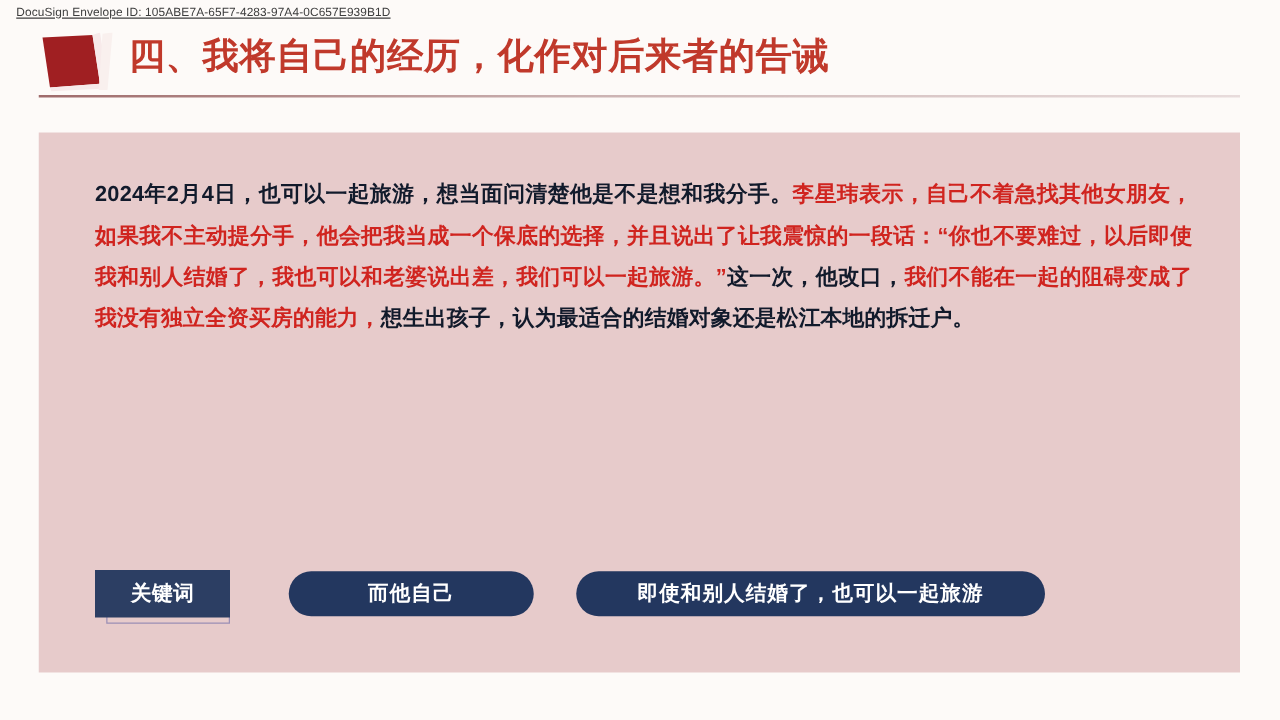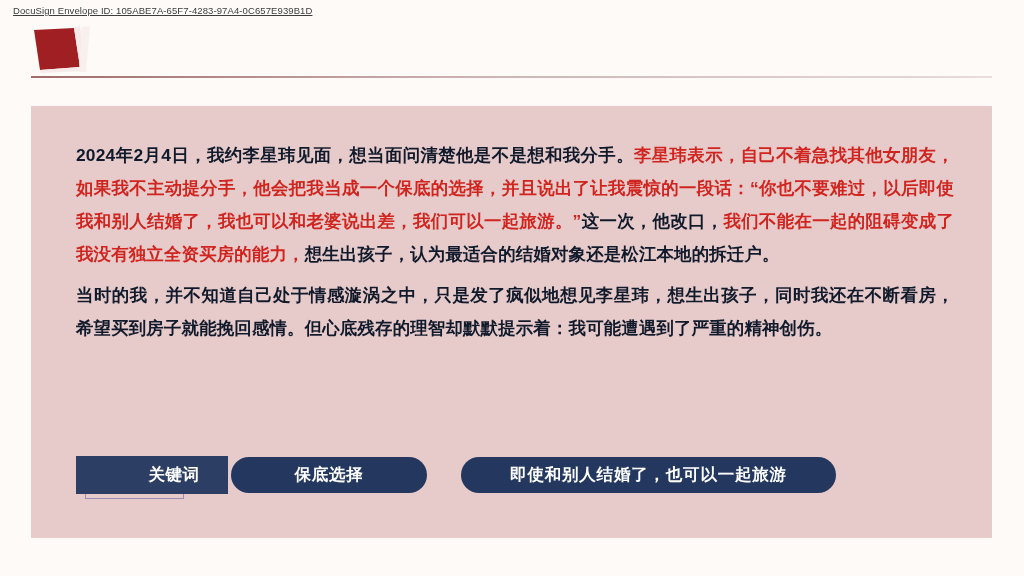--- a/index.html
+++ b/index.html
@@ -132,21 +132,20 @@
     width: 108px;
     height: 38px;
     background: #2c3e63;
     color: #ffffff;
     font-size: 16.5px;
     font-weight: bold;
     display: flex;
     align-items: center;
     justify-content: center;
     letter-spacing: 0.5px;
-    padding-left: 44px;
   }
   .pill {
     position: absolute;
     top: 1px;
     height: 36px;
     background: #23375f;
     border-radius: 18px;
     color: #ffffff;
     font-size: 16.5px;
     font-weight: bold;
@@ -174,32 +173,32 @@
 
 <div class="title-row">
   <div class="book-icon">
     <svg width="62" height="48" viewBox="0 0 62 48" xmlns="http://www.w3.org/2000/svg">
       <polygon points="4,4 44,2 50,41 10,44" fill="#a01f22"></polygon>
       <polygon points="44,2 50,0 56,39 50,41" fill="#f7eaea"></polygon>
       <polygon points="10,44 50,41 51,45 11,47" fill="#f7eaea"></polygon>
       <polygon points="52,1 60,0 56,46 49,46" fill="#f9f0ee"></polygon>
     </svg>
   </div>
+  <div class="title-text">四、我将自己的经历，化作对后来者的告诫</div>
 </div>
 <div class="title-rule"></div>
 
 <div class="panel">
 
   <div class="body-text">
-    <div><span>2024年2月4日，我约李星玮见面，想当面问清楚他是不是想和我分手。</span><span class="red">李星玮表示，自己不着急找其他女朋友，如果我不主动提分手，他会把我当成一个保底的选择，并且说出了让我震惊的一段话：“你也不要难过，以后即使我和别人结婚了，我也可以和老婆说出差，我们可以一起旅游。”</span><span>这一次，他改口，</span><span class="red">我们不能在一起的阻碍变成了我没有独立全资买房的能力，</span><span>想生出孩子，认为最适合的结婚对象还是松江本地的拆迁户。</span></div>
-    <div class="p2">当时的我，并不知道自己处于情感漩涡之中，只是发了疯似地想见李星玮，想生出孩子，同时我还在不断看房，希望买到房子就能挽回感情。但心底残存的理智却默默提示着：我可能遭遇到了严重的精神创伤。</div>
+    <div><span>2024年2月4日，也可以一起旅游，想当面问清楚他是不是想和我分手。</span><span class="red">李星玮表示，自己不着急找其他女朋友，如果我不主动提分手，他会把我当成一个保底的选择，并且说出了让我震惊的一段话：“你也不要难过，以后即使我和别人结婚了，我也可以和老婆说出差，我们可以一起旅游。”</span><span>这一次，他改口，</span><span class="red">我们不能在一起的阻碍变成了我没有独立全资买房的能力，</span><span>想生出孩子，认为最适合的结婚对象还是松江本地的拆迁户。</span></div>
   </div>
 
   <div class="btn-row">
     <div class="kw-box-wrap">
       <div class="kw-box-frame"></div>
       <div class="kw-box">关键词</div>
     </div>
-    <div class="pill pill-1">保底选择</div>
+    <div class="pill pill-1">而他自己</div>
     <div class="pill pill-2">即使和别人结婚了，也可以一起旅游</div>
   </div>
 
 </div>
 
 </body></html>

